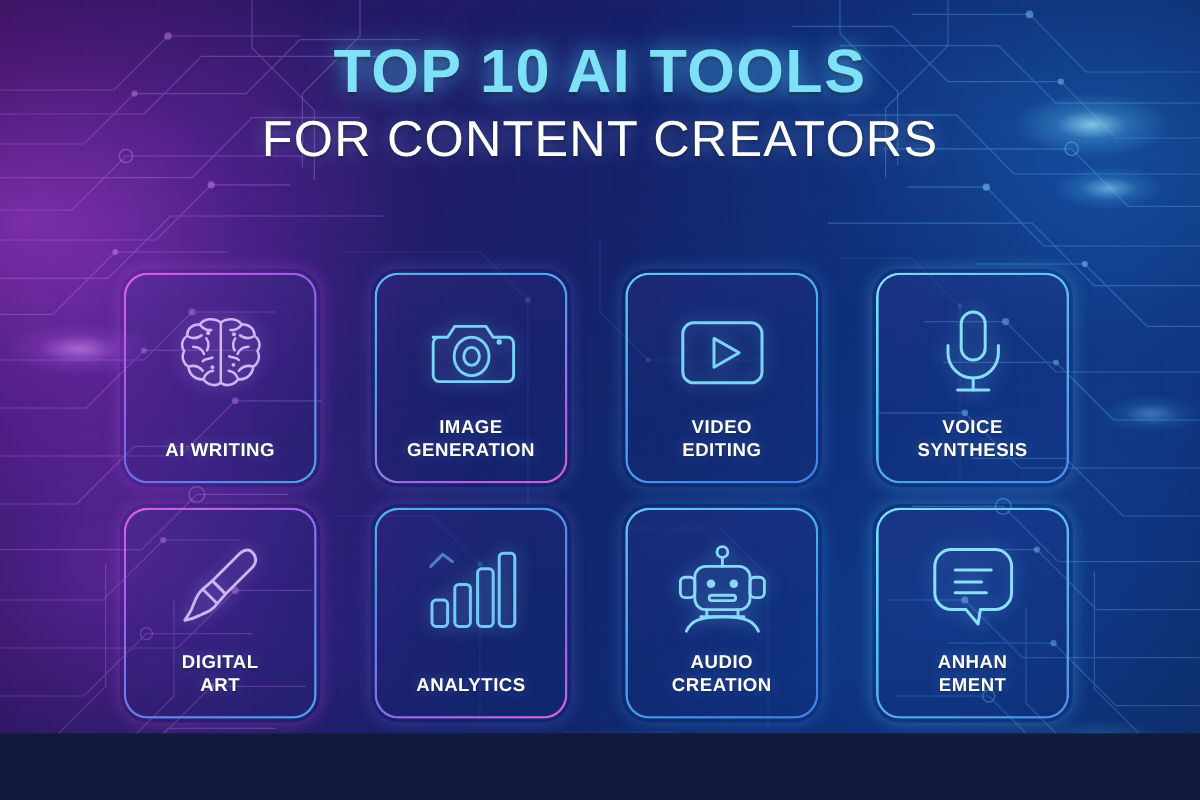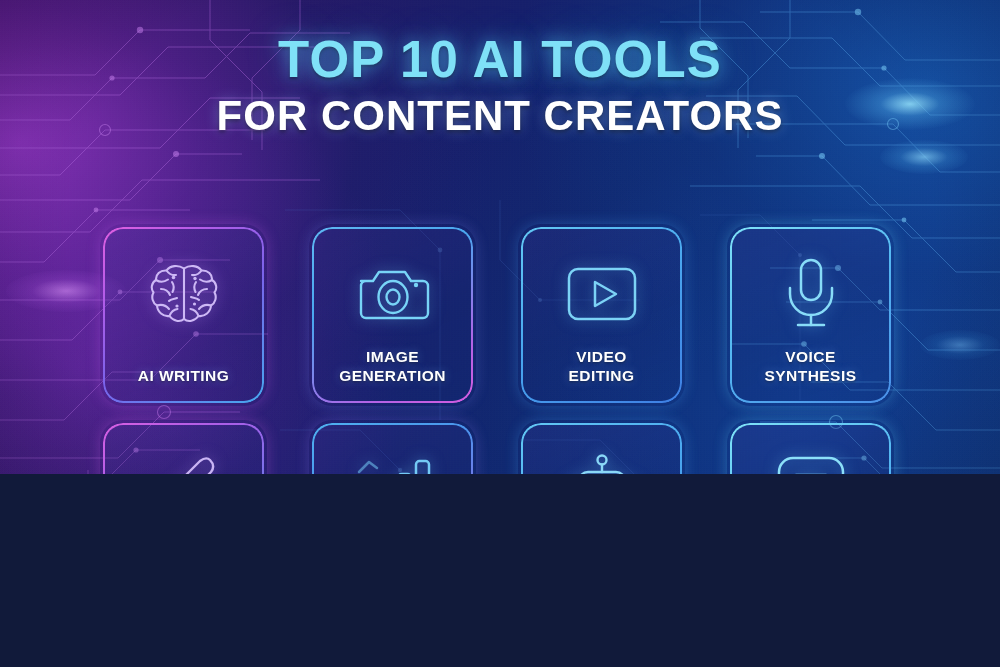--- a/index.html
+++ b/index.html
@@ -4,21 +4,21 @@
 <style>
   * { margin:0; padding:0; box-sizing:border-box; }
   html,body { width:1000px; height:667px; overflow:hidden; }
   body {
     font-family:"Liberation Sans", sans-serif;
     background:#111a3a;
     position:relative;
   }
   #stage {
     position:relative;
-    width:1000px; height:474px;
+    width:1000px; height:611px;
     overflow:hidden;
     background:
       radial-gradient(ellipse 480px 360px at 2% 30%, rgba(176,64,224,0.62) 0%, rgba(150,50,210,0.30) 38%, rgba(90,40,160,0.05) 70%, rgba(0,0,0,0) 100%),
       radial-gradient(ellipse 420px 420px at 8% 78%, rgba(134,48,198,0.52) 0%, rgba(100,40,170,0.22) 45%, rgba(0,0,0,0) 78%),
       radial-gradient(ellipse 520px 420px at 93% 18%, rgba(26,108,198,0.55) 0%, rgba(18,76,158,0.22) 45%, rgba(0,0,0,0) 80%),
       radial-gradient(ellipse 620px 520px at 80% 85%, rgba(20,80,170,0.40) 0%, rgba(14,50,120,0.16) 50%, rgba(0,0,0,0) 82%),
       linear-gradient(112deg, #3a1060 0%, #2c1561 14%, #1f1a66 30%, #161f6b 44%, #10266f 58%, #0d2a74 72%, #0e3180 86%, #10377f 100%);
   }
   
   .circuit { position:absolute; inset:0; pointer-events:none; }
@@ -38,21 +38,21 @@
 
   
   .header { position:absolute; left:0; right:0; top:34px; text-align:center; z-index:6; }
   .t-line1 {
     font-size:51px; font-weight:700; letter-spacing:1.2px; line-height:1.0;
     color:#7fe1f7;
     text-shadow:0 0 18px rgba(90,205,245,.65), 0 0 38px rgba(60,170,235,.40), 0 2px 3px rgba(0,0,0,.45);
   }
   .t-line2 {
     margin-top:10px;
-    font-size:42px; font-weight:700; letter-spacing:1.0px; line-height:1.0;
+    font-size:42px; font-weight:400; letter-spacing:1.0px; line-height:1.0;
     color:#ffffff;
     text-shadow:0 0 14px rgba(150,200,255,.45), 0 2px 4px rgba(0,0,0,.5);
   }
   .t-line3 {
     margin-top:11px;
     font-size:37px; font-weight:700; letter-spacing:1.2px; line-height:1.0;
     color:#72ddf3;
     text-shadow:0 0 16px rgba(80,200,240,.62), 0 0 34px rgba(50,160,225,.38), 0 2px 3px rgba(0,0,0,.45);
   }
 

